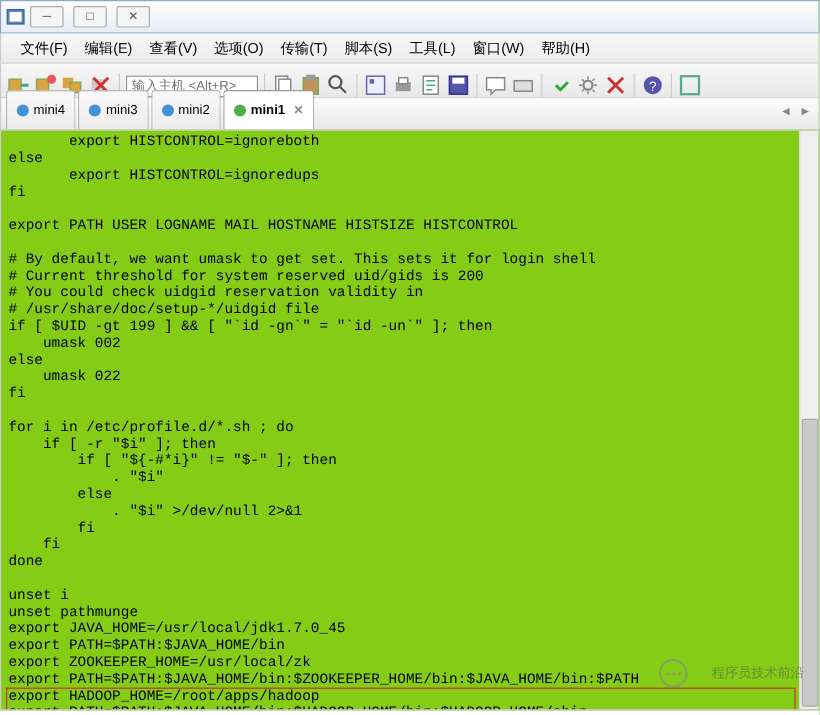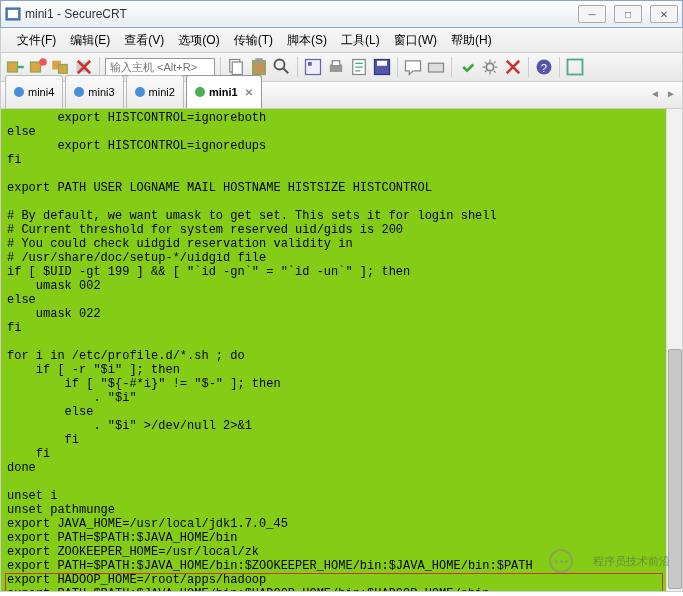--- a/index.html
+++ b/index.html
@@ -4,21 +4,21 @@
 <style>
 * { margin: 0; padding: 0; box-sizing: border-box; }
 body { font-family: "Microsoft YaHei", "SimSun", sans-serif; font-size: 12px; background: #fff; width: 683px; height: 596px; overflow: hidden; position: relative; }
 .titlebar { height: 28px; background: linear-gradient(#fdfdfd, #e8eef5); border: 1px solid #8aa6c4; display: flex; align-items: center; padding: 0 4px; }
 .titlebar-icon { width: 16px; height: 16px; margin-right: 4px; }
 .titlebar-text { flex: 1; color: #333; font-size: 12px; }
 .window-controls { display: flex; gap: 8px; }
 .wbtn { width: 28px; height: 18px; border: 1px solid #aaa; background: #f5f5f5; border-radius: 2px; font-size: 10px; display: flex; align-items: center; justify-content: center; color: #555; cursor: pointer; }
 .menubar { height: 24px; background: linear-gradient(#f7f7f7, #ececec); border-left: 1px solid #ccc; border-right: 1px solid #ccc; display: flex; align-items: center; padding: 0 16px; gap: 14px; font-size: 12px; }
 .menubar span { cursor: pointer; }
-.toolbar { height: 30px; background: linear-gradient(#f7f7f7, #e8e8e8); border: 1px solid #ccc; display: flex; align-items: center; padding: 0 4px; gap: 3px; }
+.toolbar { height: 30px; background: linear-gradient(#f7f7f7, #e8e8e8); border: 1px solid #ccc; display: flex; align-items: flex-end; padding: 0 4px; gap: 3px; }
 .tool-icon { width: 20px; height: 20px; display: flex; align-items: center; justify-content: center; cursor: pointer; }
 .host-input { width: 110px; height: 18px; border: 1px solid #999; background: #fff; font-size: 11px; color: #999; padding: 0 4px; }
 .sep { width: 1px; height: 20px; background: #ccc; margin: 0 2px; }
 .tabbar { height: 26px; background: linear-gradient(#fdfdfd, #e8e8e8); border-left: 1px solid #ccc; border-right: 1px solid #ccc; display: flex; align-items: flex-end; padding: 0 4px; position: relative; }
 .tab { height: 22px; border: 1px solid #bbb; border-bottom: none; background: linear-gradient(#f9f9f9, #ececec); border-radius: 3px 3px 0 0; display: flex; align-items: center; padding: 16px 8px; gap: 4px; margin-right: 2px; font-size: 11px; cursor: pointer; }
 .tab.active { background: #fff; border-color: #999; font-weight: bold; }
 .tab-dot { width: 10px; height: 10px; border-radius: 50%; }
 .dot-blue { background: #4590d8; }
 .dot-green { background: #4caf50; }
 .tab-x { font-size: 10px; color: #888; margin-left: 3px; }
@@ -38,21 +38,20 @@
 </head>
 <body>
 
 <div class="titlebar">
   <span class="titlebar-icon">
     <svg viewBox="0 0 16 16">
         <rect x="1" y="2" width="14" height="12" fill="#5b88c4" stroke="#34608f"></rect>
         <rect x="3" y="4" width="10" height="8" fill="#fff"></rect>
       </svg>
   </span>
-  <span class="titlebar-text">mini1 - SecureCRT</span>
   <div class="window-controls">
     <div class="wbtn">─</div>
     <div class="wbtn">□</div>
     <div class="wbtn">✕</div>
   </div>
 </div>
 
 <div class="menubar">
   <span>文件(F)</span>
   <span>编辑(E)</span>

